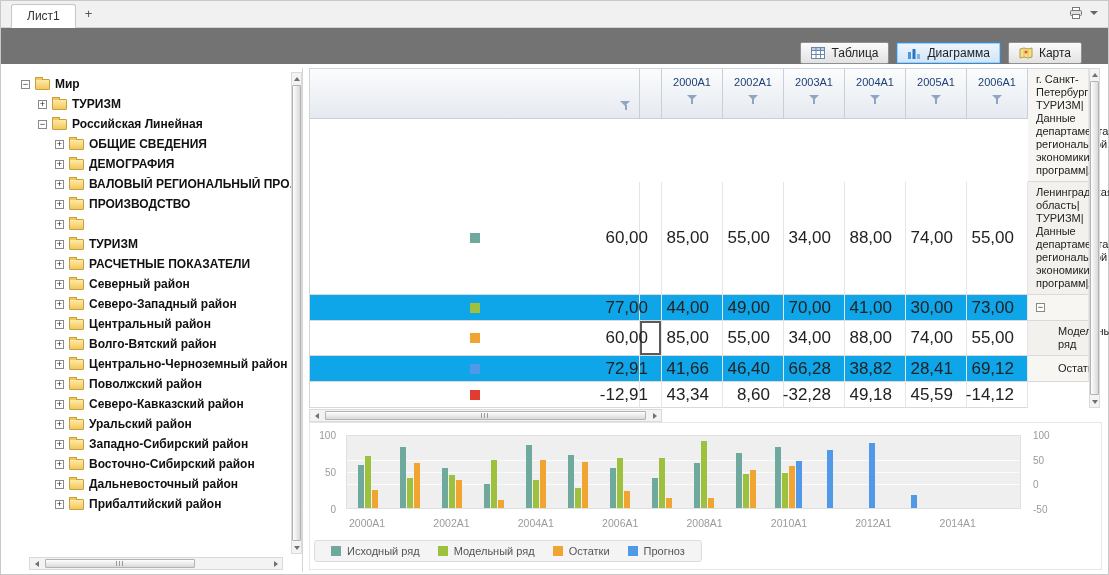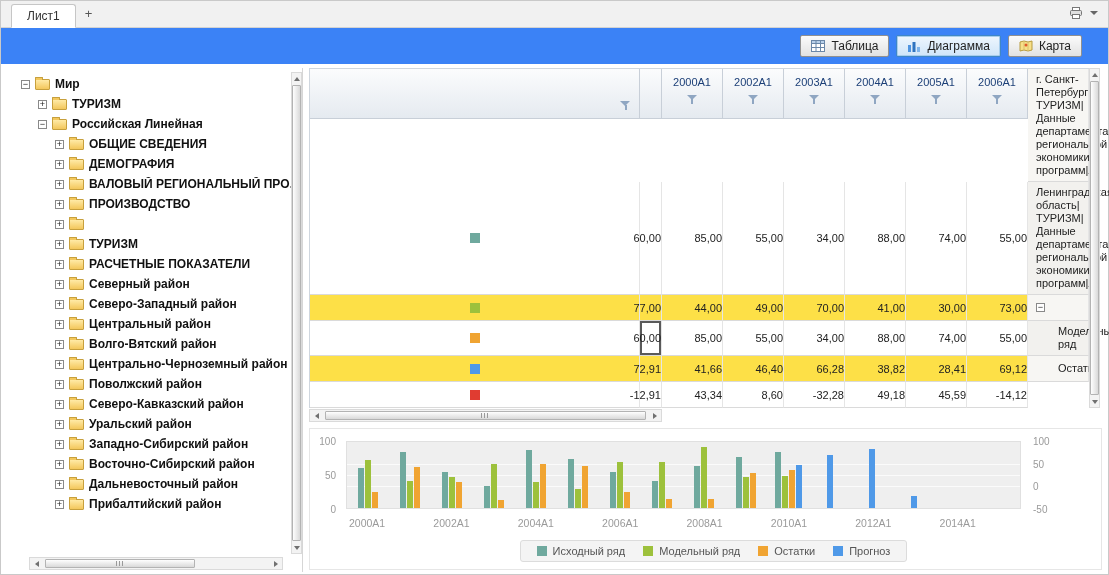--- a/index.html
+++ b/index.html
@@ -12,21 +12,21 @@
   .app { width:1109px; height:575px; border:1px solid #c9c9c9; display:flex; flex-direction:column; background:#fff; }
 
   
   .tabbar { height:27px; background:#f1f1f1; border-bottom:1px solid #d3d3d3; display:flex; align-items:flex-end; padding:0 10px; flex:none; }
   .tab { background:#fff; border:1px solid #c6c6c6; border-bottom:1px solid #fff; border-radius:3px 3px 0 0; padding:4px 15px 4px; font-size:12px; color:#333; margin-bottom:-1px; cursor:pointer; }
   .newtab { padding:4px 9px 6px; font-size:13px; color:#555; cursor:pointer; }
   .tab-right { margin-left:auto; display:flex; align-items:center; gap:6px; padding-bottom:7px; }
   .caret { width:0; height:0; border-left:4px solid transparent; border-right:4px solid transparent; border-top:4px solid #666; cursor:pointer; }
 
   
-  .toolbar { height:36px; display:flex; align-items:center; justify-content:flex-end; padding:0 26px 0 16px; background:#3b82f6; flex:none; }
+  .toolbar { height:36px; display:flex; align-items:flex-end; justify-content:flex-end; padding:0 26px 0 16px; background:#737373; flex:none; }
   .tb-btn { display:inline-flex; align-items:center; gap:6px; height:22px; padding:0 10px; margin-left:7px; border:1px solid #909090; border-radius:2px; background:linear-gradient(#fbfbfb,#e2e2e2); font-size:12px; color:#222; cursor:pointer; }
   .tb-btn.active { background:linear-gradient(#eef6fe,#cfe5f9); border-color:#3f87c6; box-shadow:inset 0 0 0 1px #a8cdec; }
   .tb-icon { display:inline-flex; }
 
   
   .breadcrumb { margin:2px 7px 0; height:24px; background:#f1f1f1; border:1px solid #e2e2e2; display:flex; align-items:center; padding:0 20px; gap:12px; font-size:12px; color:#333; flex:none; }
   .bc-item { cursor:pointer; }
   .bc-sep { width:0; height:0; border-top:4px solid transparent; border-bottom:4px solid transparent; border-left:5px solid #8d8d8d; }
 
   
@@ -59,45 +59,45 @@
   .right-panel { flex:1; display:flex; flex-direction:column; min-width:0; padding-left:6px; }
   .table-wrap { display:flex; flex:none; }
   .tbl { display:grid; grid-template-columns:330px 22px repeat(7,61px); border-top:1px solid #cfd6de; border-left:1px solid #cfd6de; font-size:11px; }
   .th { background:linear-gradient(#fbfcfd,#e5eaf0); border-right:1px solid #c8cfd8; border-bottom:1px solid #c8cfd8; height:50px; display:flex; flex-direction:column; align-items:center; padding-top:7px; color:#1c3f77; }
   .th .yr { font-size:11px; }
   .th-label { align-items:flex-end; justify-content:flex-end; padding:0 8px 7px 0; }
   .funnel { position:relative; width:11px; height:11px; margin-top:6px; cursor:pointer; }
   .funnel::before { content:""; position:absolute; top:1px; left:0; border-left:5.5px solid transparent; border-right:5.5px solid transparent; border-top:5px solid #8fa6c2; }
   .funnel::after { content:""; position:absolute; top:5px; left:4.5px; width:2px; height:5px; background:#8fa6c2; }
   .cell { border-right:1px solid #e5e5e5; border-bottom:1px solid #dadada; display:flex; align-items:center; min-height:26px; background:#fff; }
-  .cell.alt { background:#fde047; }
+  .cell.alt { background:#0ea5e9; }
   .label-cell { background:#f7f6f3; padding:4px 6px 4px 8px; line-height:13px; color:#222; }
   .label-cell.alt { background:#f2f1ee; }
   .label-cell.child { padding-left:30px; }
   .row-expander { width:9px; height:9px; border:1px solid #898989; background:#fff; font-size:9px; line-height:7px; text-align:center; color:#222; margin-right:6px; flex:none; cursor:pointer; }
   .swatch-cell { justify-content:center; }
   .swatch { width:10px; height:10px; flex:none; }
-  .val-cell { justify-content:flex-end; font-size:11px; color:#222; cursor:cell; }
+  .val-cell { justify-content:flex-end; padding-right:13px; font-size:17px; color:#222; cursor:cell; }
   .val-cell.selected { box-shadow:inset 0 0 0 2px #5a5a5a; background:#fff; }
   .tbl-hscroll { width:353px; margin-top:1px; }
   .tbl-hscroll .h-thumb { flex:1; margin:0 2px; }
 
   
-  .chart-panel { position:relative; flex:1; margin:6px 2px 2px 0; border:1px solid #e6e6e6; background:#fff; min-height:0; }
+  .chart-panel { position:relative; flex:1; margin:0 2px 2px 0; border:1px solid #e6e6e6; background:#fff; min-height:0; }
   .plot { position:absolute; left:36px; top:12px; right:80px; bottom:60px; background:#efefef; border:1px solid #e0e0e0; }
   .gridline { position:absolute; left:0; right:0; height:1px; background:#fbfbfb; }
   .bar { position:absolute; bottom:0; width:6px; }
   .left-axis { position:absolute; left:0; top:12px; bottom:60px; width:32px; }
   .right-axis { position:absolute; right:0; top:12px; bottom:60px; width:76px; }
   .ylab { position:absolute; transform:translateY(-50%); font-size:10px; color:#9a9a9a; }
   .left-axis .ylab { right:6px; }
   .right-axis .ylab { left:8px; }
   .x-axis { position:absolute; left:36px; right:80px; bottom:38px; height:14px; }
   .xlab { position:absolute; transform:translateX(-50%); font-size:10.5px; color:#9a9a9a; white-space:nowrap; }
-  .legend { position:absolute; left:16px; right:0; bottom:7px; display:flex; justify-content:center; }
+  .legend { position:absolute; left:4px; right:0; bottom:7px; display:flex; justify-content:flex-start; }
   .legend-box { display:inline-flex; align-items:center; gap:18px; background:#f4f4f4; border:1px solid #dcdcdc; border-radius:3px; padding:4px 16px; }
   .lg-item { display:inline-flex; align-items:center; font-size:11px; color:#555; }
   .lg-sq { width:10px; height:10px; margin-right:6px; flex:none; }
 </style>
 </head>
 <body>
 
 <div class="app">
 
   <div class="tabbar">

